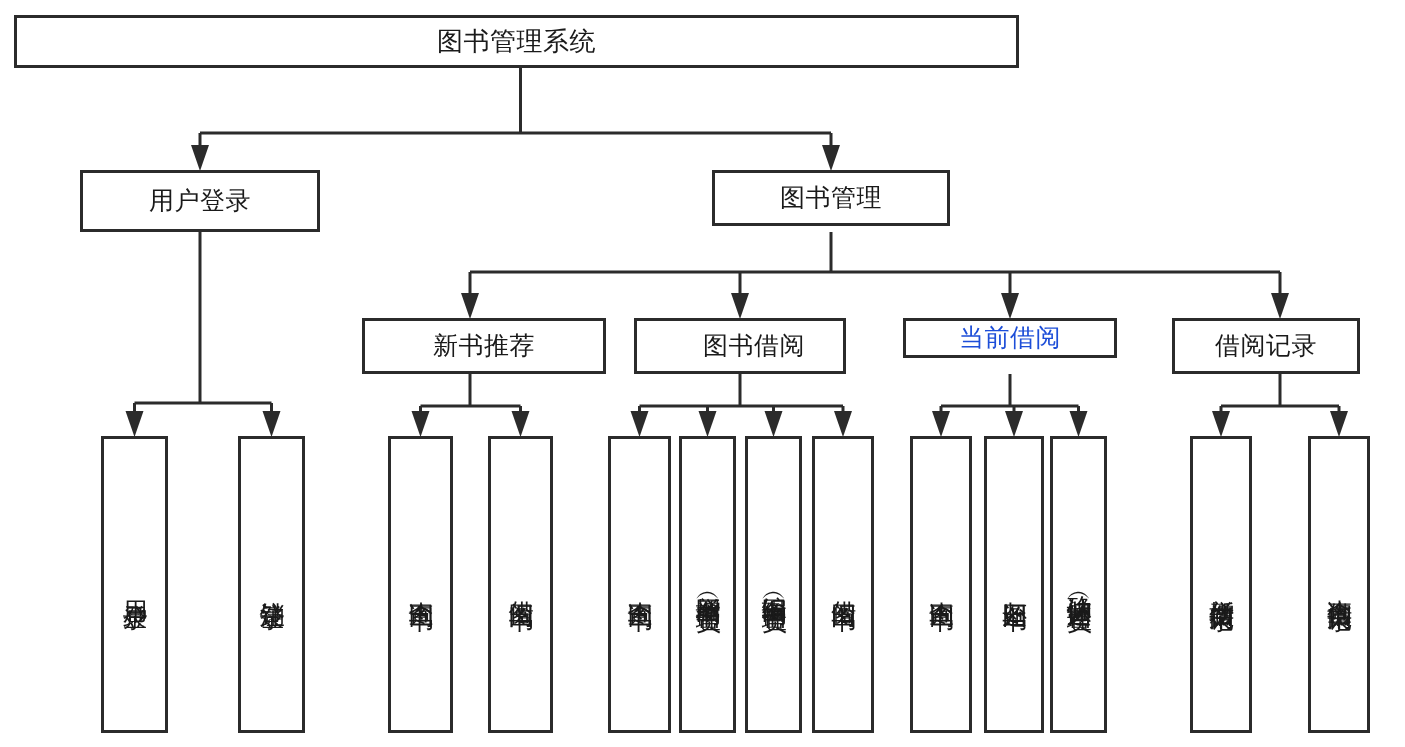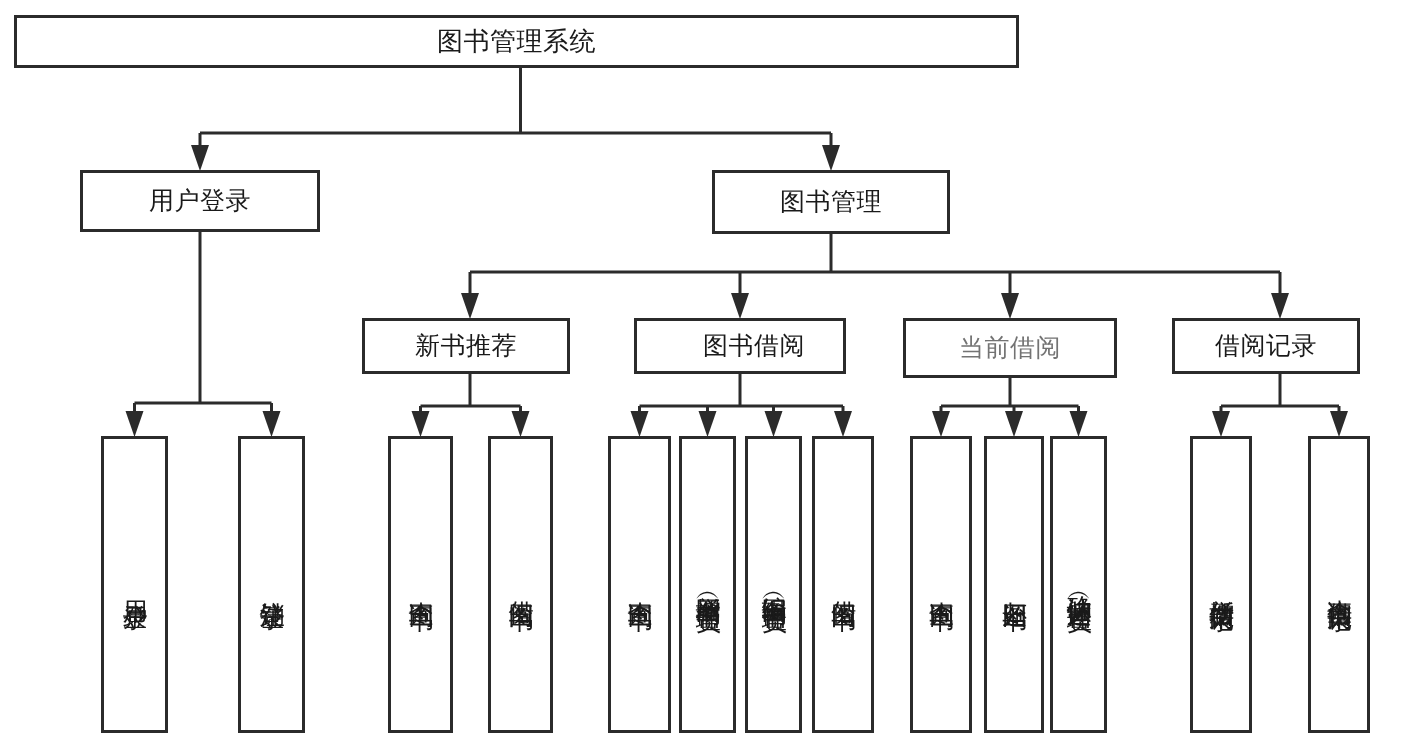--- a/index.html
+++ b/index.html
@@ -130,30 +130,30 @@
       <line x1="1339" y1="406" x2="1339" y2="412" stroke="#2b2b2b" stroke-width="3" stroke-linecap="butt"></line>
       <polygon points="1330,411 1348,411 1339,437" fill="#2b2b2b"></polygon>
     </svg>
   <div id="nodes-layer">
       <div class="node horiz root" style="left: 14px; top: 15px; width: 1005px; height: 53px; border-color: rgb(43, 43, 43); color: rgb(26, 26, 26);">
         <span class="cap">图书管理系统</span>
       </div>
       <div class="node horiz" style="left: 80px; top: 170px; width: 240px; height: 62px; border-color: rgb(43, 43, 43); color: rgb(26, 26, 26);">
         <span class="cap">用户登录</span>
       </div>
-      <div class="node horiz" style="left: 712px; top: 170px; width: 238px; height: 64px; border-color: rgb(43, 43, 43); color: rgb(26, 26, 26);">
+      <div class="node horiz" style="left: 712px; top: 170px; width: 238px; height: 56px; border-color: rgb(43, 43, 43); color: rgb(26, 26, 26);">
         <span class="cap">图书管理</span>
       </div>
-      <div class="node horiz" style="left: 362px; top: 318px; width: 208px; height: 56px; border-color: rgb(43, 43, 43); color: rgb(26, 26, 26);">
+      <div class="node horiz" style="left: 362px; top: 318px; width: 244px; height: 56px; border-color: rgb(43, 43, 43); color: rgb(26, 26, 26);">
         <span class="cap">新书推荐</span>
       </div>
       <div class="node horiz" style="left: 634px; top: 318px; width: 212px; height: 56px; border-color: rgb(43, 43, 43); color: rgb(26, 26, 26); padding-left: 28px;">
         <span class="cap">图书借阅</span>
       </div>
-      <div class="node horiz" style="left: 903px; top: 318px; width: 214px; height: 60px; border-color: rgb(43, 43, 43); color: #737373;">
+      <div class="node horiz" style="left: 903px; top: 318px; width: 214px; height: 40px; border-color: rgb(43, 43, 43); color: #1d4ed8;">
         <span class="cap">当前借阅</span>
       </div>
       <div class="node horiz" style="left: 1172px; top: 318px; width: 188px; height: 56px; border-color: rgb(43, 43, 43); color: rgb(26, 26, 26);">
         <span class="cap">借阅记录</span>
       </div>
       <div class="node vert" style="left: 101px; top: 436px; width: 67px; height: 297px; border-color: rgb(43, 43, 43); color: rgb(26, 26, 26);">
         <span class="cap">用户登录</span>
       </div>
       <div class="node vert" style="left: 238px; top: 436px; width: 67px; height: 297px; border-color: rgb(43, 43, 43); color: rgb(26, 26, 26);">
         <span class="cap">注销登录</span>

